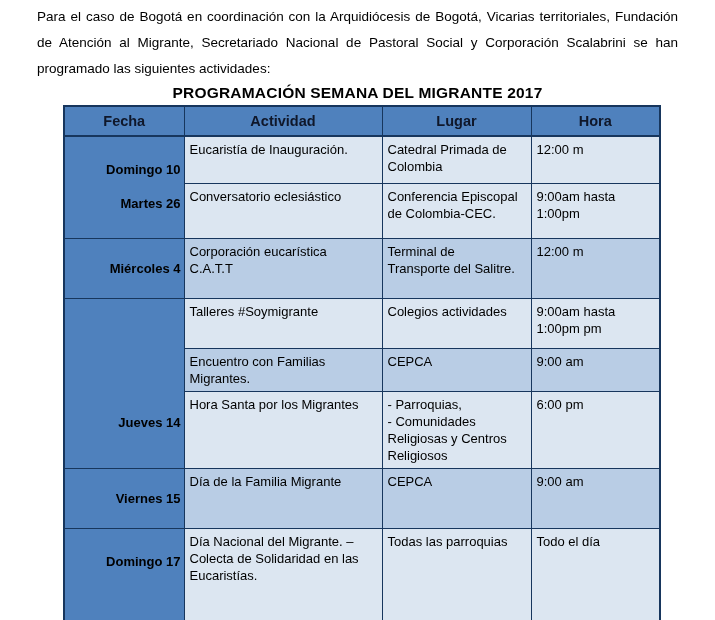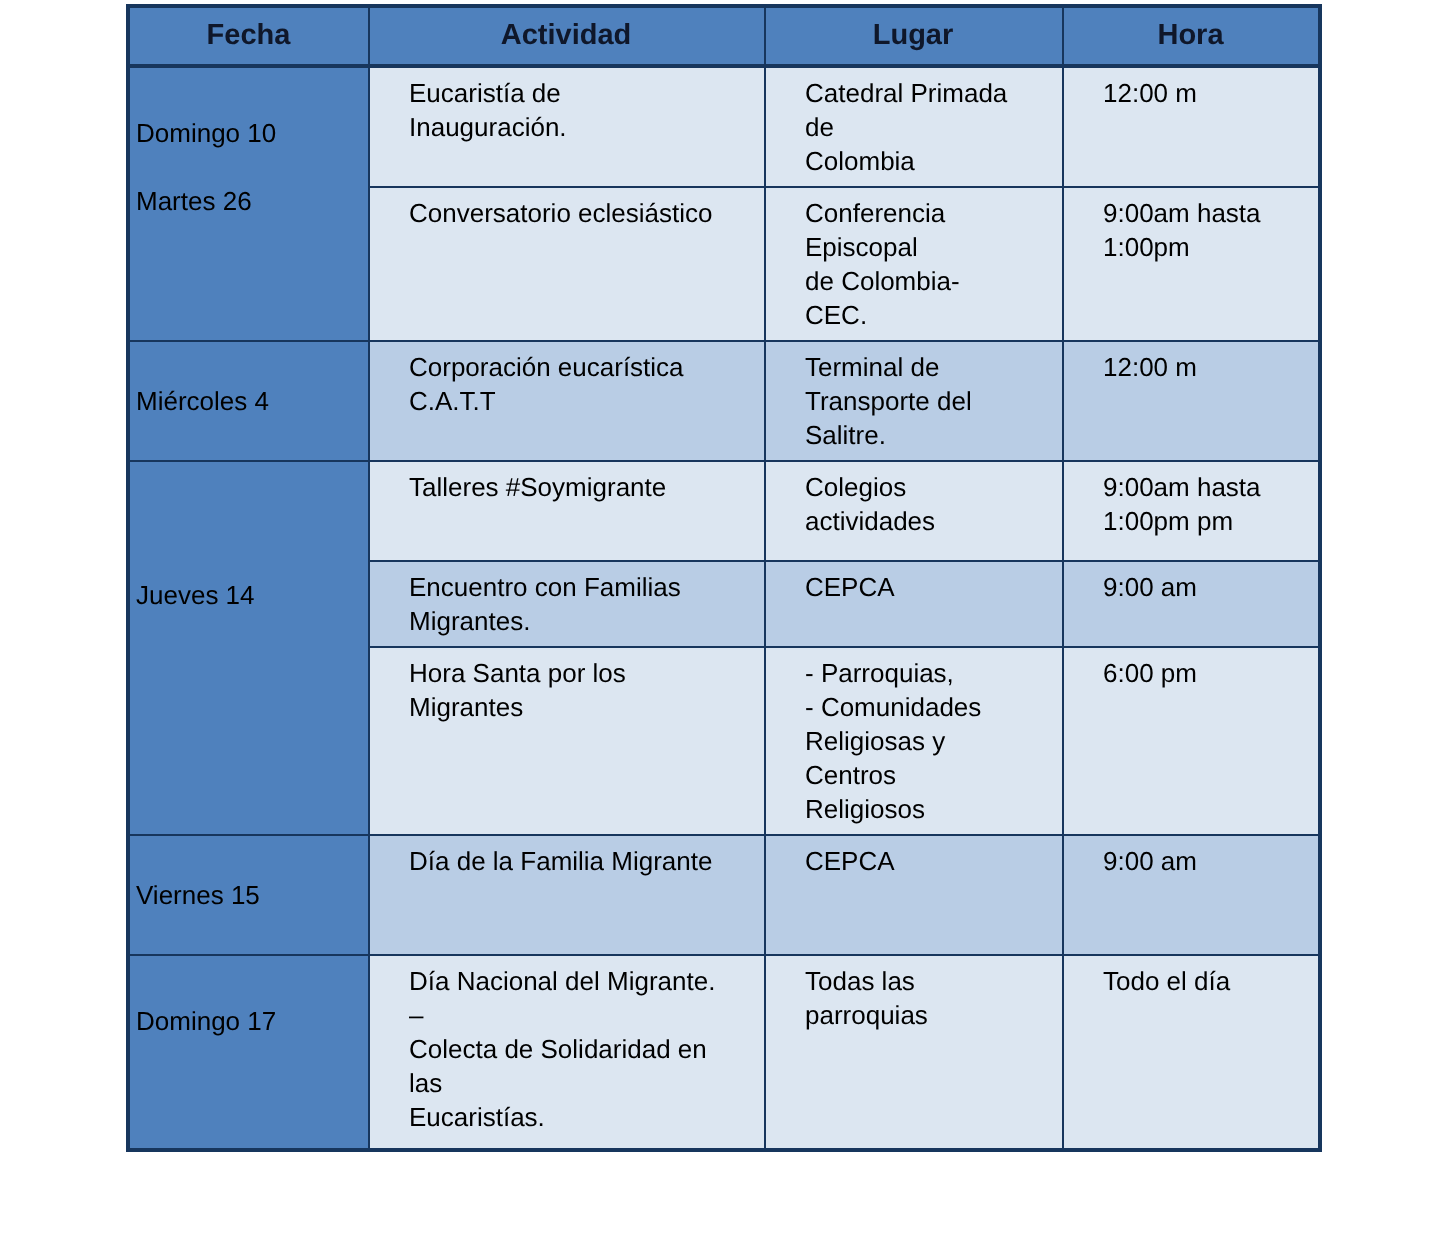--- a/index.html
+++ b/index.html
@@ -36,43 +36,45 @@
     overflow:hidden;
   }
   .schedule thead th{
     background:var(--header-bg);
     font-size:14.5px;font-weight:bold;color:#0f172a;
     height:24px;padding:2px;
     border-bottom-width:2px;
   }
   .schedule td{
     vertical-align:top;
-    padding:4px 20px;
+    padding:4px 5px;
     font-size:13px;line-height:17px;
     white-space:pre-line;
   }
   td.date{
     background:var(--header-bg);
-    text-align:left;font-weight:normal;
+    text-align:right;font-weight:bold;
     padding:4px 3px;
   }
   tr.light td.data{background:var(--row-light);}
   tr.band  td.data{background:var(--row-band);}
   .dl{display:block;}
   .g0-a{margin-top:3px;}
   .g0-b{}
-  .g2-a{margin-top:37px;}
+  .g2-a{margin-top:94px;}
   .g4-a{margin-top:3px;}
 </style>
 </head>
 <body>
 
 <div class="page">
 
+  <p class="intro">Para el caso de Bogotá en coordinación con la Arquidiócesis de Bogotá, Vicarias territoriales, Fundación de Atención al Migrante, Secretariado Nacional de Pastoral Social y Corporación Scalabrini se han programado las siguientes actividades:</p>
 
+  <h1 class="title">PROGRAMACIÓN SEMANA DEL MIGRANTE 2017</h1>
 
   <table class="schedule">
     <colgroup>
       <col style="width:120px">
       <col style="width:198px">
       <col style="width:149px">
       <col style="width:129px">
     </colgroup>
     <thead>
       <tr>

